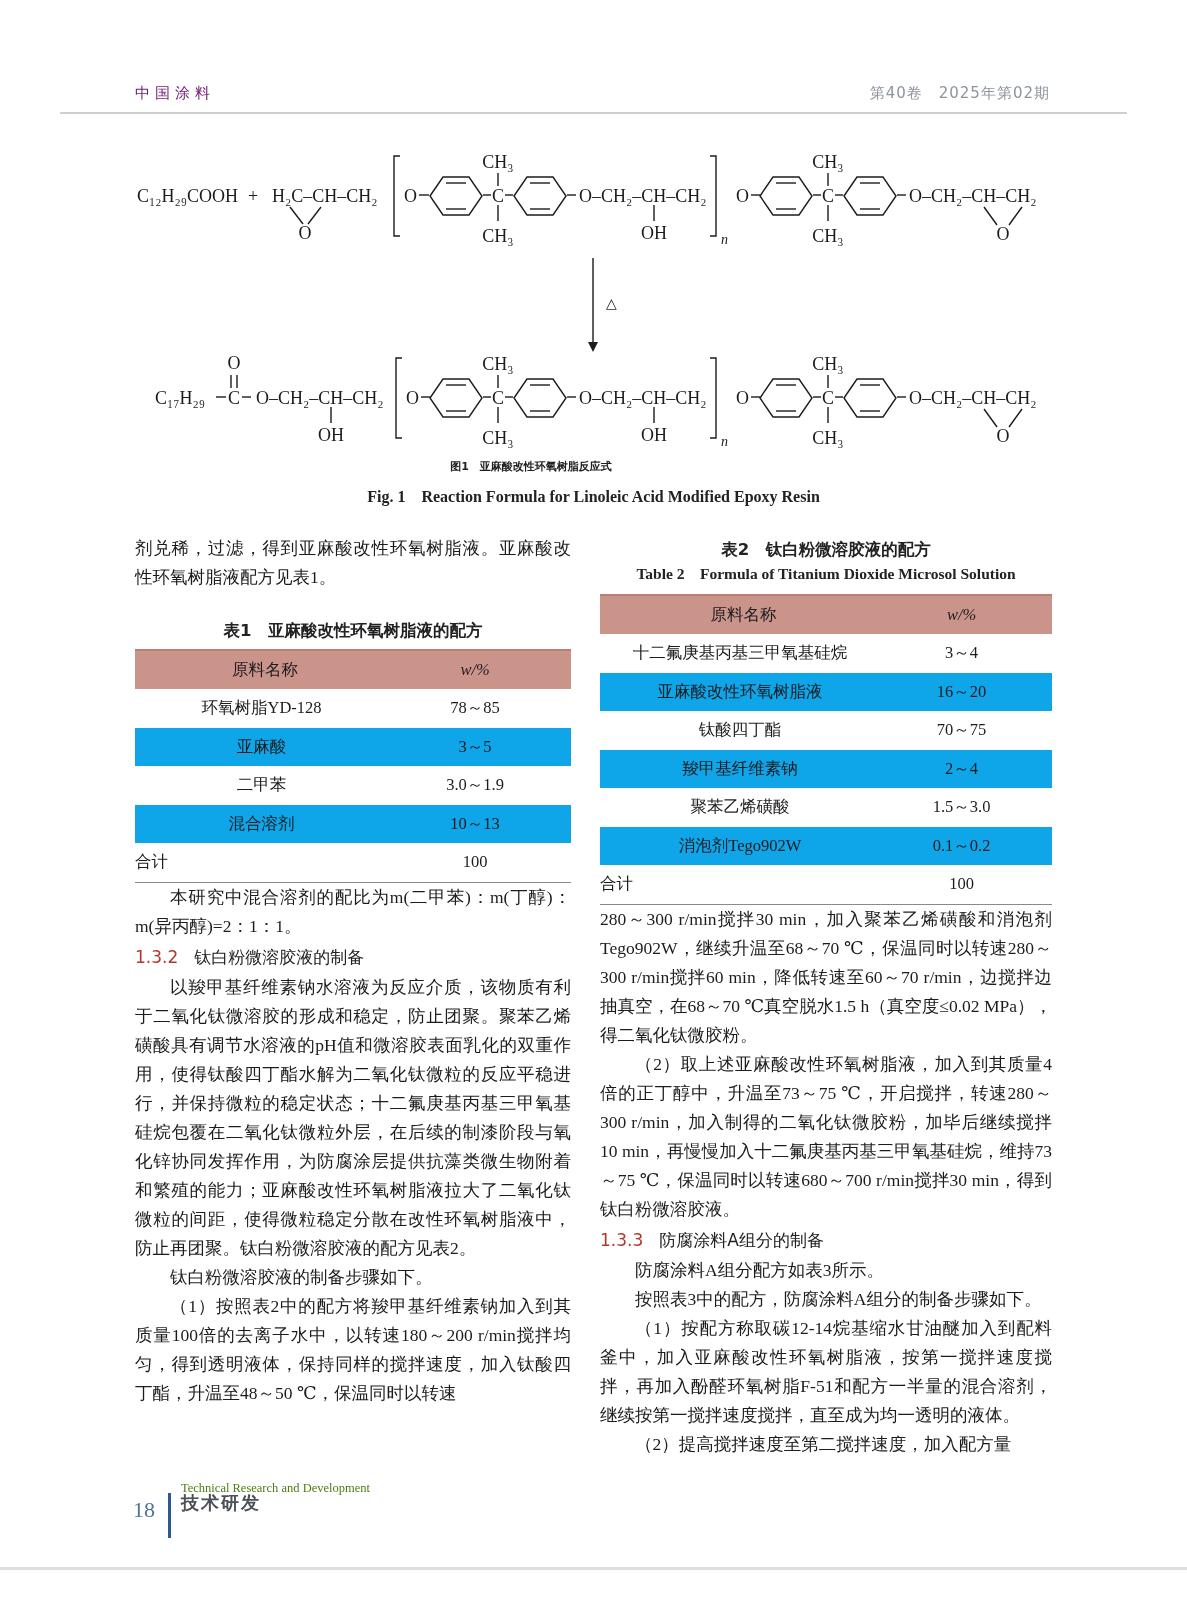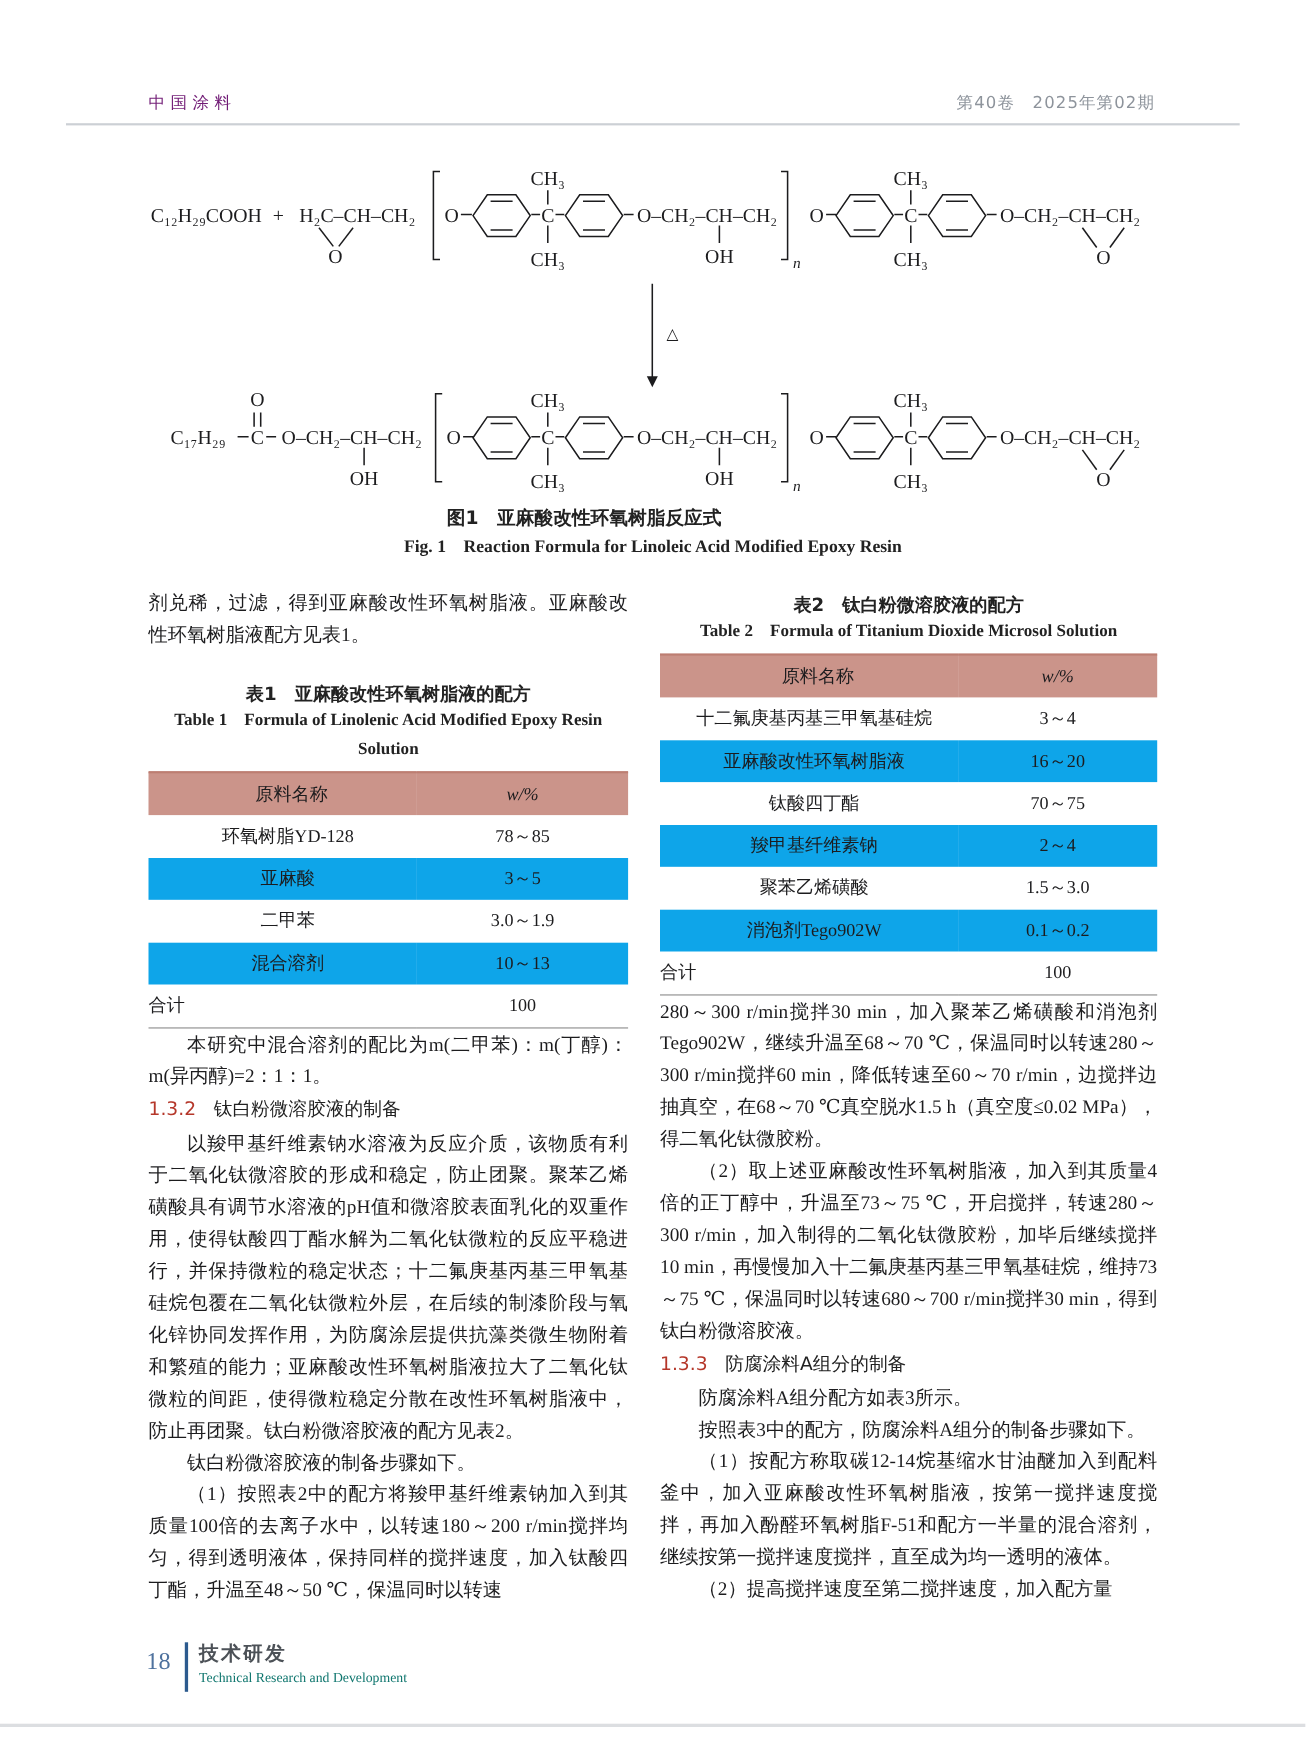--- a/index.html
+++ b/index.html
@@ -10,21 +10,21 @@
                font-size:15px;color:#701a75;letter-spacing:5px;}
   .hdr-issue{position:absolute;right:137px;top:84px;font-family:"DejaVu Sans","Liberation Sans",sans-serif;
              font-size:15px;color:#8e949c;letter-spacing:1px;}
   .hdr-rule{position:absolute;left:60px;top:112px;width:1067px;height:2px;background:#ccd0d5;}
   
   .rx-svg{position:absolute;left:0;top:138px;}
   .rx-svg text{font-family:"Liberation Serif","DejaVu Serif",serif;font-size:18px;fill:#1c1c1e;}
   .rx-svg text.sm{font-size:14px;}
   .rx-svg line,.rx-svg path,.rx-svg polyline{stroke:#1c1c1e;stroke-width:1.4;fill:none;}
   .fig-cap-zh{position:absolute;left:0;top:459px;width:1062px;text-align:center;
-              font-family:"DejaVu Sans","Liberation Sans",sans-serif;font-weight:bold;font-size:17px;color:#222;}
+              font-family:"DejaVu Sans","Liberation Sans",sans-serif;font-weight:bold;font-size:11px;color:#222;}
   .fig-cap-en{position:absolute;left:0;top:487px;width:1187px;text-align:center;
               font-weight:bold;font-size:16px;color:#222;}
   
   .columns{position:absolute;left:135px;top:534px;width:917px;display:flex;gap:29px;}
   .col-l{width:436px;}
   .col-r{width:452px;}
   p.body{font-size:17.5px;line-height:29px;text-align:justify;margin:0;}
   p.ind{text-indent:2em;}
   .sec{font-family:"DejaVu Sans","Liberation Sans",sans-serif;font-size:17px;line-height:30px;margin:1px 0;color:#222;}
   .sec-num{color:#b5372a;margin-right:16px;}
@@ -41,21 +41,21 @@
   table.formula tr.alt{background:#0ea5e9;}
   table.formula td.center{text-align:left;padding-left:0;}
   .c1{width:56%;padding-left:17px;} .c2{width:44%;}
   .t2 .c1{width:60%;} .t2 .c2{width:40%;}
   .after-tbl{margin-top:23px;}
   
   .ft-num{position:absolute;left:133px;top:1497px;font-size:22px;color:#4f729e;}
   .ft-bar{position:absolute;left:168px;top:1493px;width:3px;height:45px;background:#2c5a8e;}
   .ft-zh{position:absolute;left:181px;top:1491px;font-family:"DejaVu Sans","Liberation Sans",sans-serif;
          font-weight:bold;font-size:18px;color:#4c5157;letter-spacing:2px;}
-  .ft-en{position:absolute;left:181px;top:1518px;font-size:12.5px;color:#0f766e;font-family:Liberation Serif, serif;}
+  .ft-en{position:absolute;left:181px;top:1481px;font-size:12.5px;color:#4d7c0f;font-family:Liberation Serif, serif;}
   .bottom-rule{position:absolute;left:0;top:1567px;width:1187px;height:3px;background:#dcdee1;}
 </style>
 </head>
 <body>
 
 <div class="page">
 
   <div class="hdr-journal">中国涂料</div>
   <div class="hdr-issue">第40卷　2025年第02期</div>
   <div class="hdr-rule"></div>
@@ -166,24 +166,20 @@
 
   <div class="fig-cap-zh">图1　亚麻酸改性环氧树脂反应式</div>
   <div class="fig-cap-en">Fig. 1　Reaction Formula for Linoleic Acid Modified Epoxy Resin</div>
 
   <div class="columns">
 
     <div class="col-l">
       <p class="body">剂兑稀，过滤，得到亚麻酸改性环氧树脂液。亚麻酸改性环氧树脂液配方见表1。</p>
 
       <div class="tbl-cap-zh cap-gap">表1　亚麻酸改性环氧树脂液的配方</div>
-      <div class="tbl-cap-en">
-        <div>Table 1　Formula of Linolenic Acid Modified Epoxy Resin</div>
-        <div>Solution</div>
-      </div>
       <table class="formula t1">
         <thead>
           <tr>
             <th class="c1">原料名称</th>
             <th class="c2 wcol">w/%</th>
           </tr>
         </thead>
         <tbody>
           <tr>
             <td class="name">环氧树脂YD-128</td>

